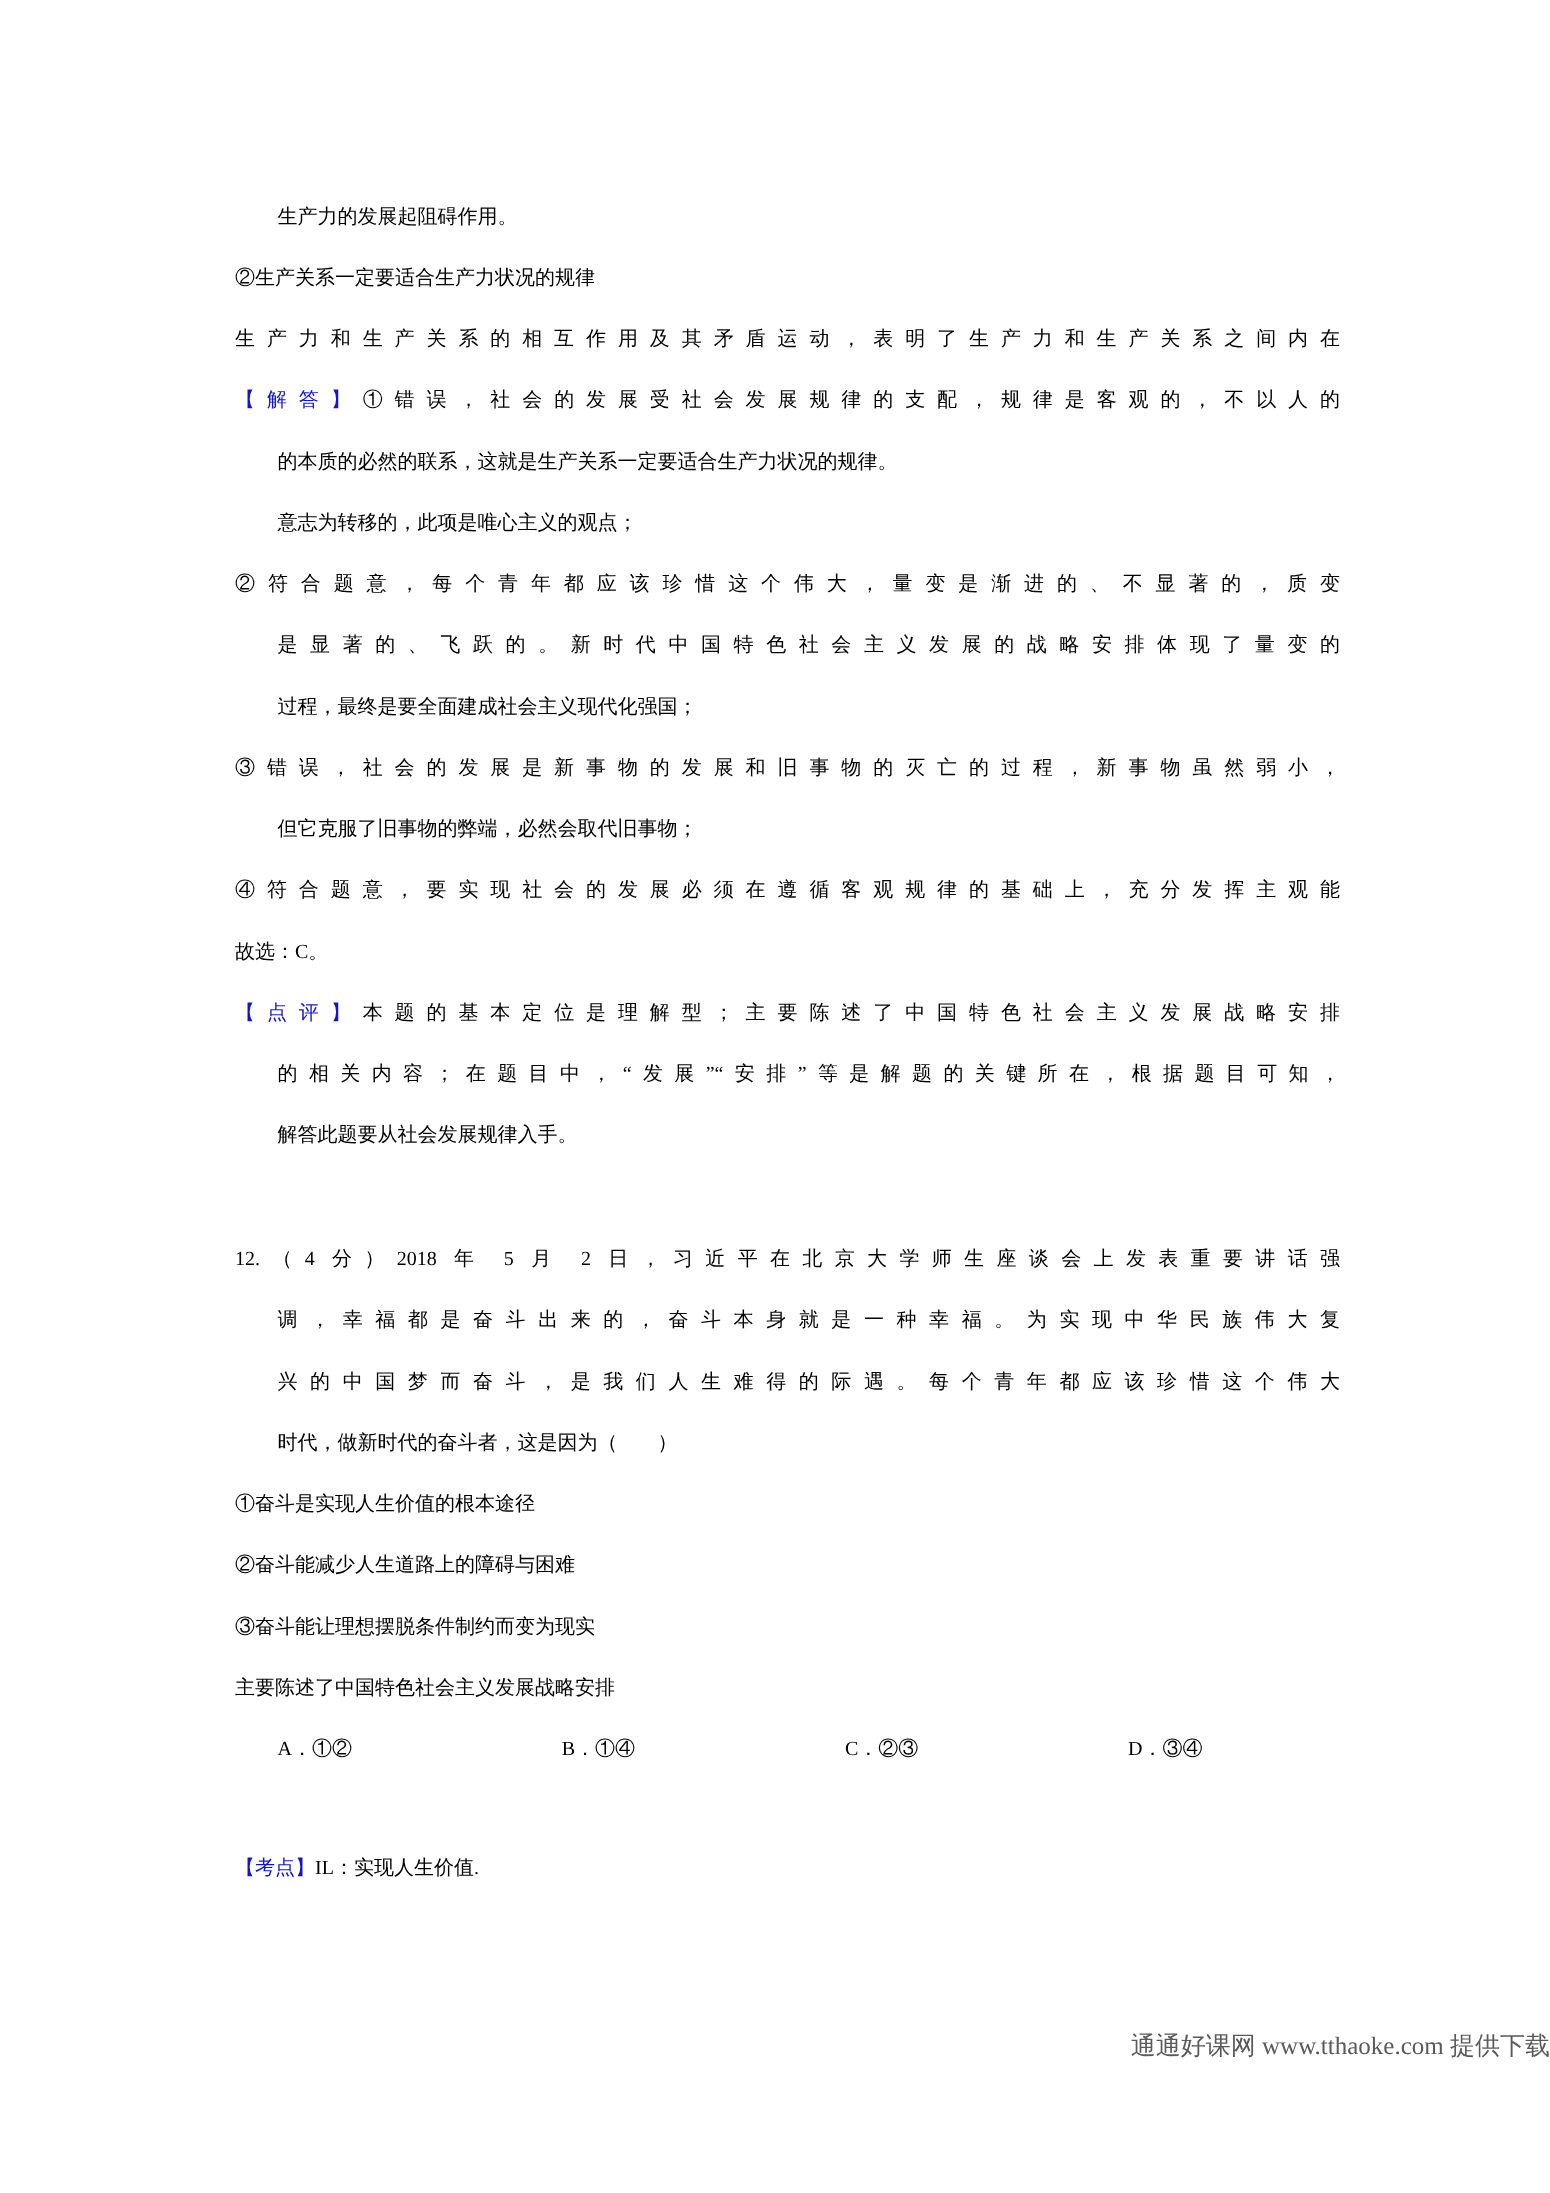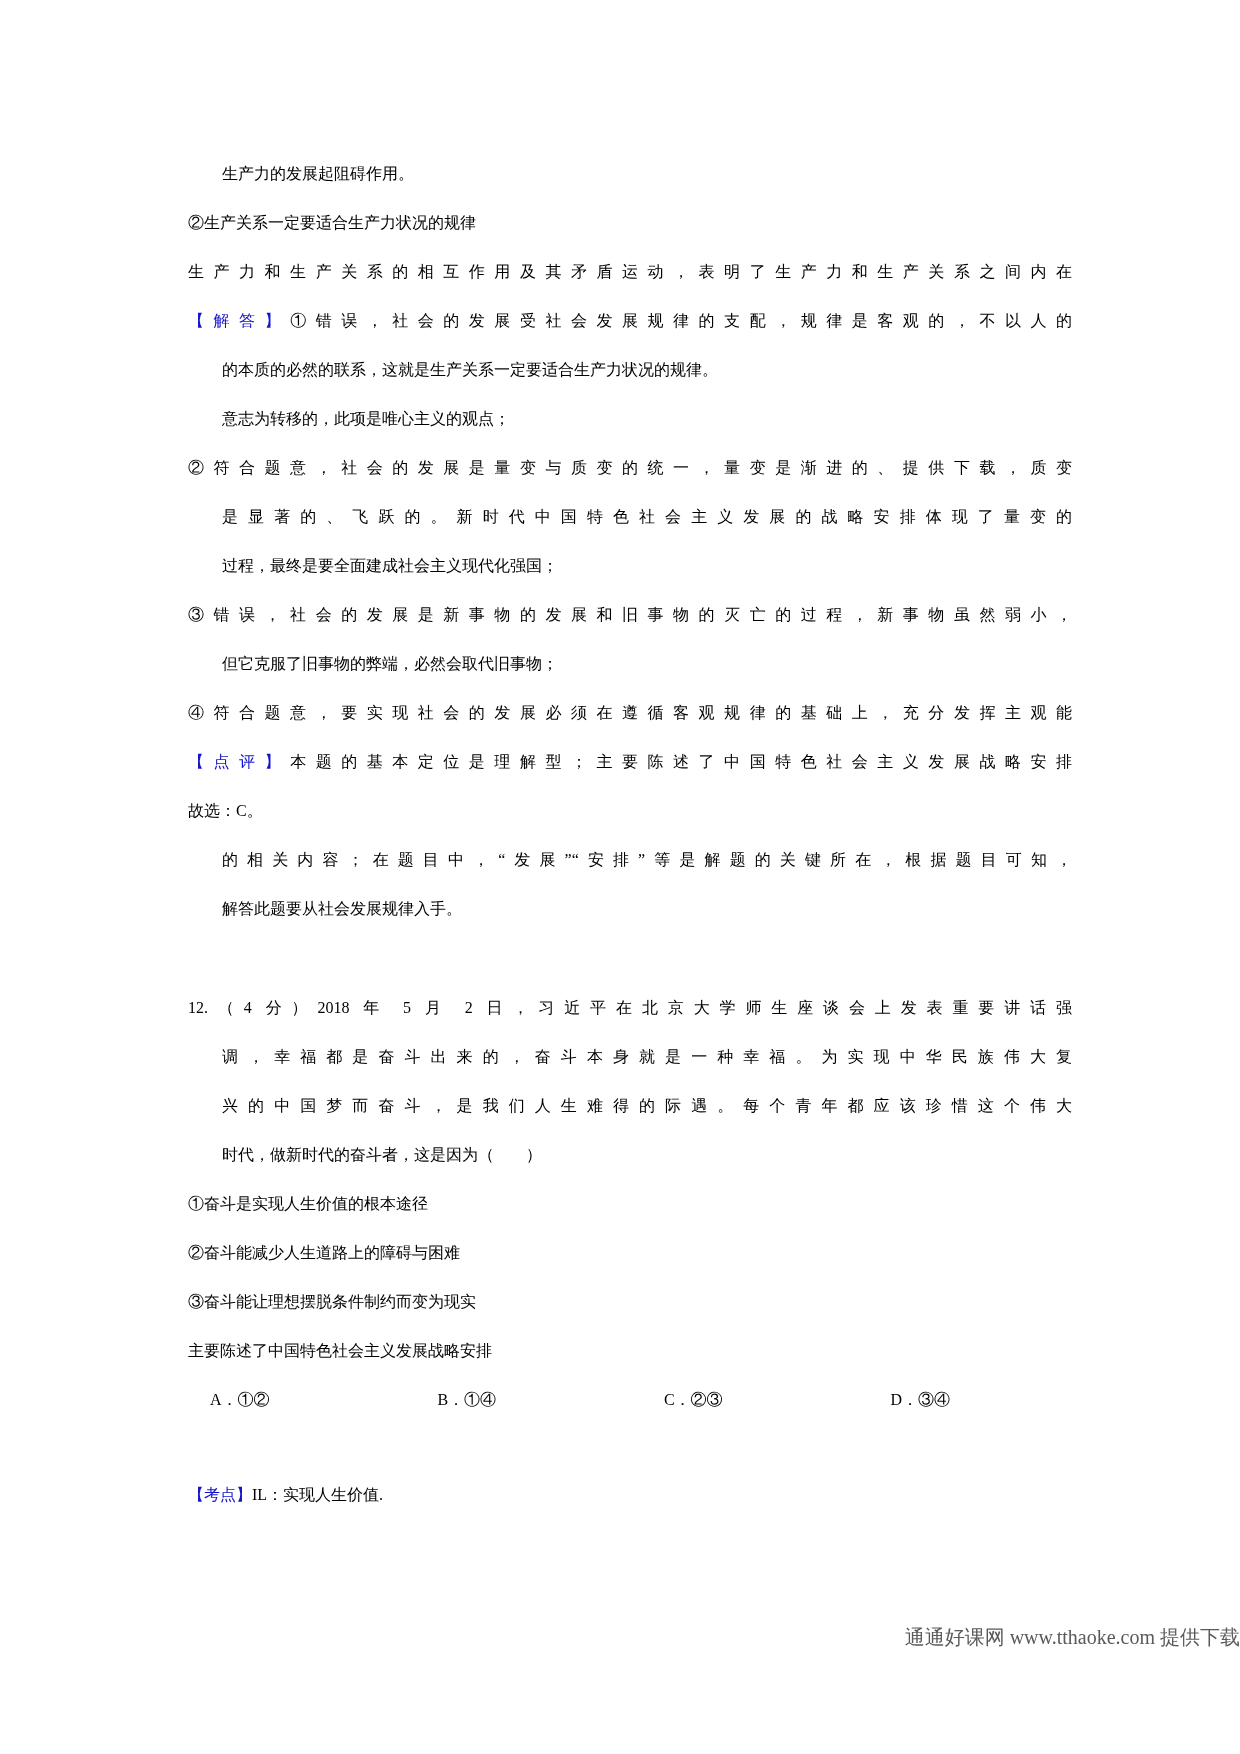--- a/index.html
+++ b/index.html
@@ -21,21 +21,21 @@
   .line{min-height:49px;}
   .indent{margin-left:34px;}
   .justify{text-align:justify;text-align-last:justify;}
   .tag{color:var(--label-blue,#1414CC);}
   .gap-question{margin-top:50px;}
   .gap-keypoint{margin-top:46px;}
   .options-row{
     display:flex;
     justify-content:space-between;
     width:740px;
-    margin-left:22px;
+    margin-left:34px;
   }
   .footer{
     position:absolute;
     left:0;top:1624px;
     width:100%;
     text-align:right;
     font-size:20px;
     line-height:26px;
     color:var(--footer-gray,#5A5A5A);
   }
@@ -46,29 +46,29 @@
 <div class="page">
   <div class="content">
 
     <div class="line indent">生产力的发展起阻碍作用。</div>
     <div class="line">②生产关系一定要适合生产力状况的规律</div>
     <div class="line justify">生产力和生产关系的相互作用及其矛盾运动，表明了生产力和生产关系之间内在</div>
     <div class="line justify"><span class="tag">【解答】</span><span>①错误，社会的发展受社会发展规律的支配，规律是客观的，不以人的</span></div>
 
     <div class="line indent">的本质的必然的联系，这就是生产关系一定要适合生产力状况的规律。</div>
     <div class="line indent">意志为转移的，此项是唯心主义的观点；</div>
-    <div class="line justify">②符合题意，社会的发展是量变与质变的统一，量变是渐进的、提供下载，质变</div>
+    <div class="line justify">②符合题意，每个青年都应该珍惜这个伟大，量变是渐进的、不显著的，质变</div>
     <div class="line indent justify">是显著的、飞跃的。新时代中国特色社会主义发展的战略安排体现了量变的</div>
     <div class="line indent">过程，最终是要全面建成社会主义现代化强国；</div>
     <div class="line justify">③错误，社会的发展是新事物的发展和旧事物的灭亡的过程，新事物虽然弱小，</div>
     <div class="line indent">但它克服了旧事物的弊端，必然会取代旧事物；</div>
     <div class="line justify">④符合题意，要实现社会的发展必须在遵循客观规律的基础上，充分发挥主观能</div>
+    <div class="line">故选：C。</div>
+
     <div class="line justify"><span class="tag">【点评】</span><span>本题的基本定位是理解型；主要陈述了中国特色社会主义发展战略安排</span></div>
-
-    <div class="line">故选：C。</div>
     <div class="line indent justify">的相关内容；在题目中，“发展”“安排”等是解题的关键所在，根据题目可知，</div>
     <div class="line indent">解答此题要从社会发展规律入手。</div>
 
     <div class="line justify gap-question">12.（4 分）2018 年 5 月 2 日，习近平在北京大学师生座谈会上发表重要讲话强</div>
     <div class="line indent justify">调，幸福都是奋斗出来的，奋斗本身就是一种幸福。为实现中华民族伟大复</div>
     <div class="line indent justify">兴的中国梦而奋斗，是我们人生难得的际遇。每个青年都应该珍惜这个伟大</div>
     <div class="line indent">时代，做新时代的奋斗者，这是因为（　　）</div>
 
     <div class="line">①奋斗是实现人生价值的根本途径</div>
     <div class="line">②奋斗能减少人生道路上的障碍与困难</div>

